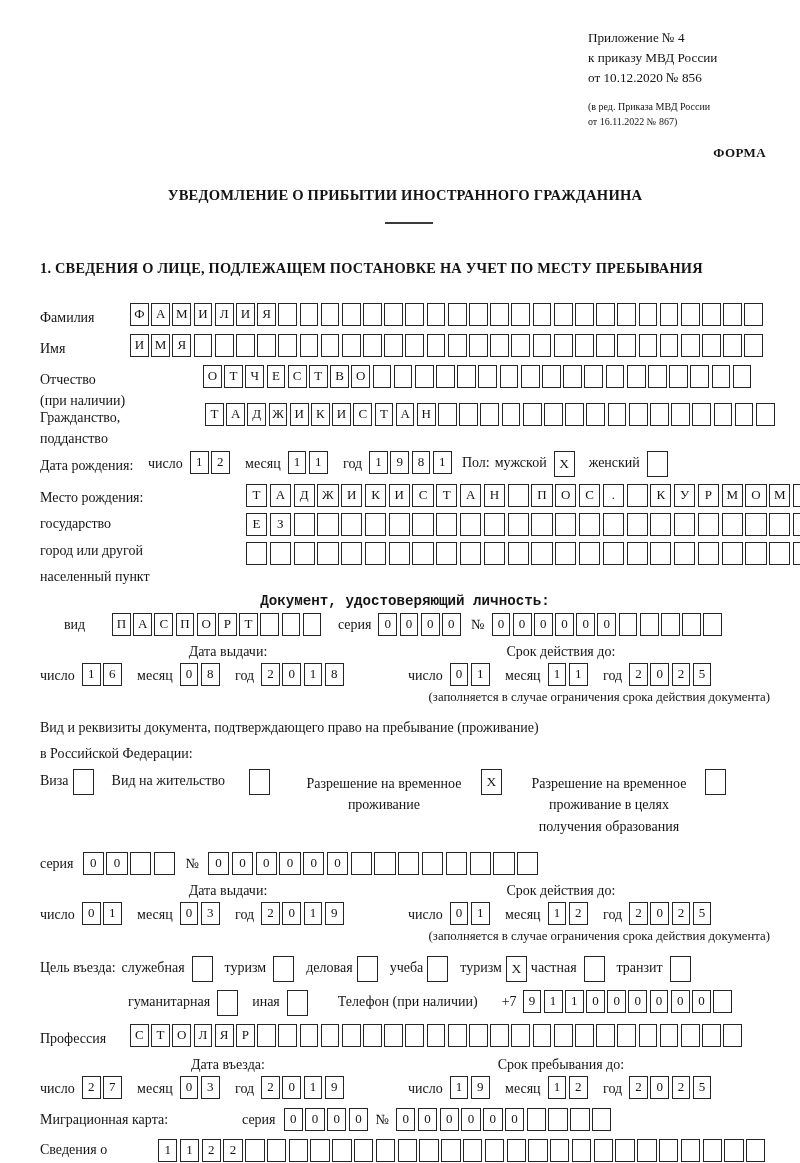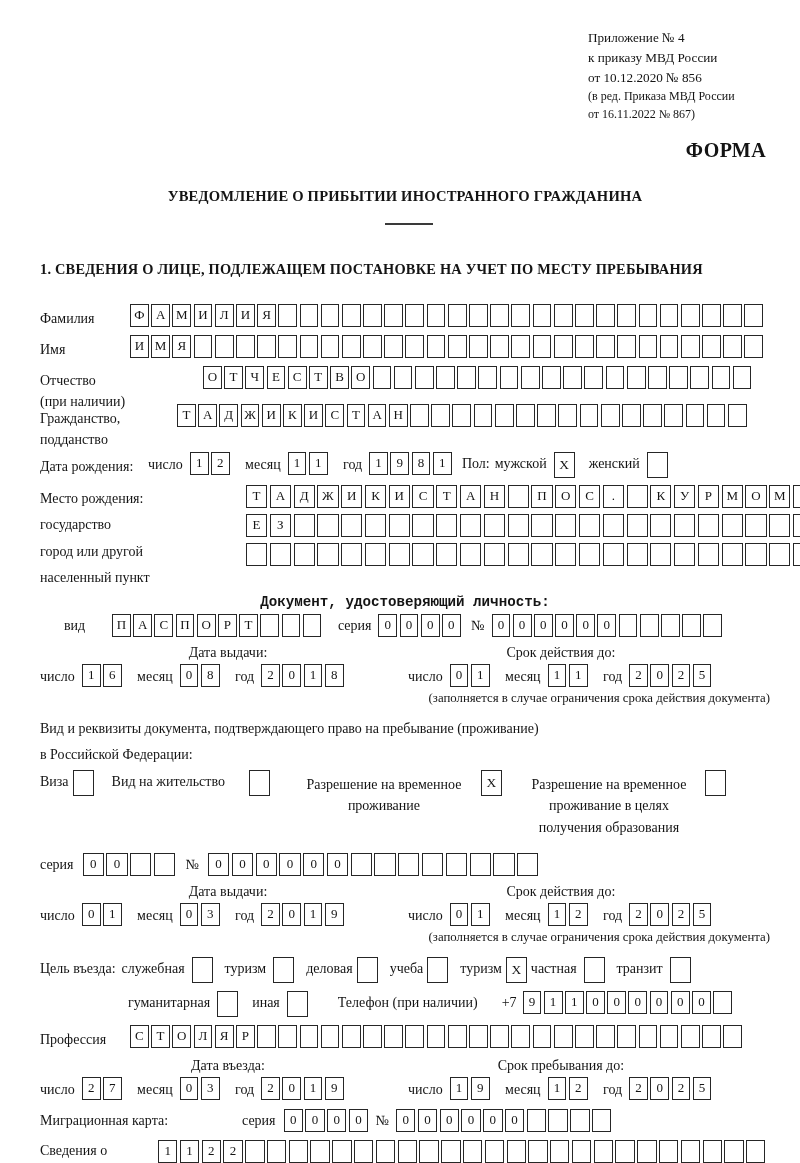--- a/index.html
+++ b/index.html
@@ -10,22 +10,22 @@
     background:#fff;
     color:#141414;
     font-family:"Liberation Serif","DejaVu Serif",serif;
     font-size:14px;
     padding:28px 30px 0 40px;
     overflow:hidden;
   }
   .pre{white-space:pre-line;}
   
   .hdr-block{margin-left:548px;font-size:13.2px;line-height:1.5;}
-  .hdr-amend{margin-top:0;font-size:12px;line-height:1.5;}
-  .forma{margin-top:16px;text-align:right;padding-right:4px;font-weight:bold;font-size:20px;letter-spacing:.4px;}
+  .hdr-amend{margin-top:12px;font-size:10px;line-height:1.5;}
+  .forma{margin-top:16px;text-align:right;padding-right:4px;font-weight:bold;font-size:13px;letter-spacing:.4px;}
   
   .title{margin-top:22px;text-align:center;font-weight:bold;font-size:14.6px;line-height:1.65;letter-spacing:.2px;}
   .title-underline{display:inline-block;width:48px;border-bottom:2px solid #3a3a3a;height:12px;margin-left:8px;}
   .sec-heading{margin-top:28px;font-weight:bold;font-size:14.4px;letter-spacing:.2px;}
   
   .row{display:flex;align-items:flex-start;margin-top:6px;}
   .lbl{padding-top:4px;line-height:1.5;flex:none;}
   .lbl-inline{padding-top:4px;flex:none;}
   .w90{width:90px;}
   .w163{width:163px;}
@@ -194,21 +194,21 @@
         <span class="cell"></span>
         <span class="cell"></span>
         <span class="cell"></span>
         <span class="cell"></span>
         <span class="cell"></span>
         <span class="cell"></span>
         <span class="cell"></span>
       </div>
   </div>
 
-  <div class="row" style="margin-top:-8px;">
+  <div class="row" style="margin-top:-8px;gap:28px;">
     <div class="lbl w137 pre">Гражданство,
 подданство</div>
     <div class="cells">
         <span class="cell">Т</span>
         <span class="cell">А</span>
         <span class="cell">Д</span>
         <span class="cell">Ж</span>
         <span class="cell">И</span>
         <span class="cell">К</span>
         <span class="cell">И</span>

